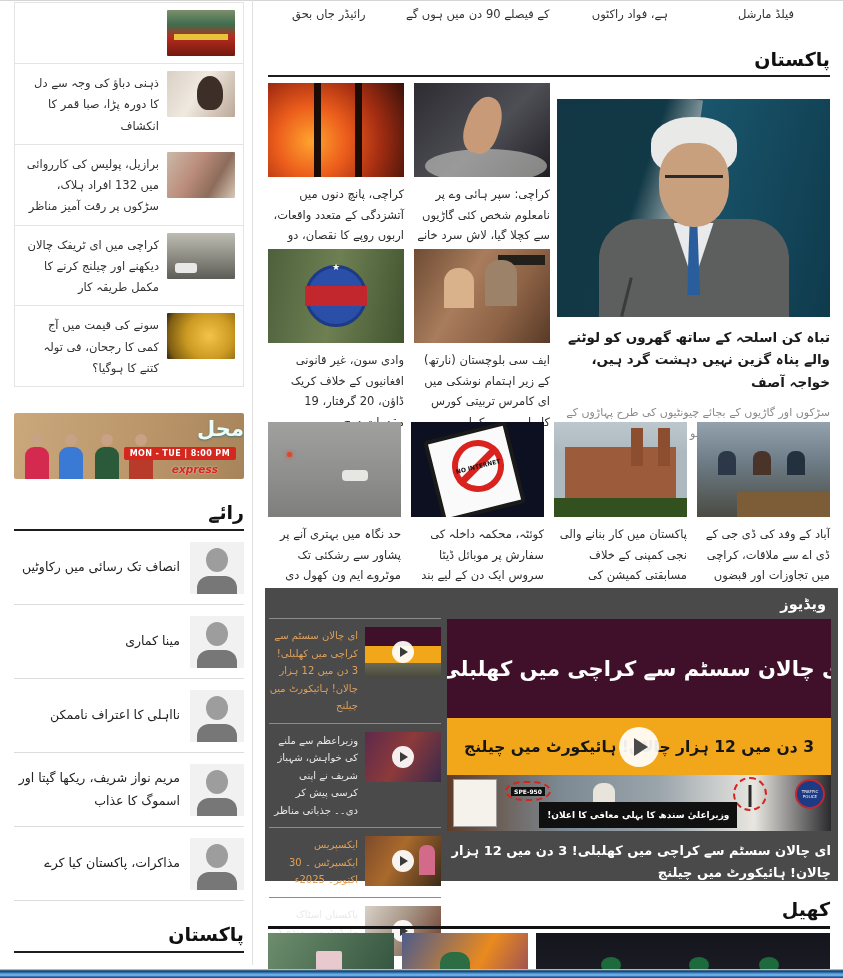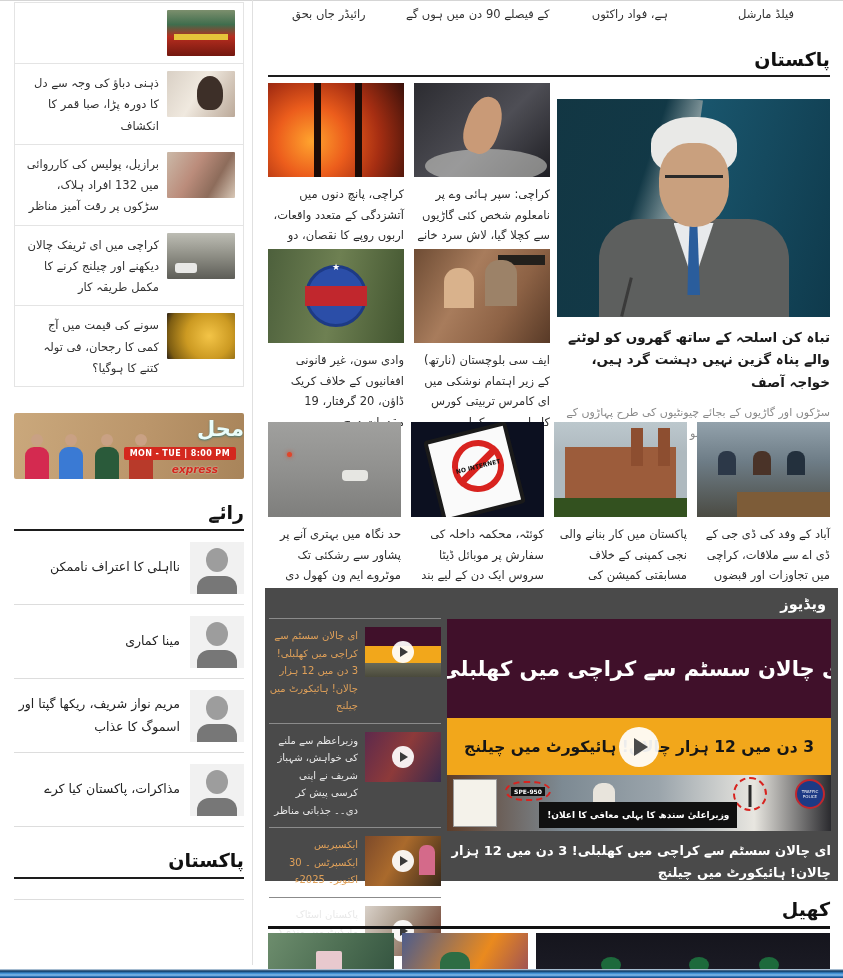--- a/index.html
+++ b/index.html
@@ -219,28 +219,35 @@
       <div class="ad-channel">express</div>
     </div>
 
     <div class="sec-head">رائے</div>
     <div>
       <div class="op-item">
         <div class="op-photo">
             <div class="head"></div>
             <div class="shoulders"></div>
           </div>
-        <div class="txt">نااہلی کا اعتراف ناممکن</div>
+        <div class="txt">انصاف تک رسائی میں رکاوٹیں</div>
       </div>
       <div class="op-item">
         <div class="op-photo">
             <div class="head"></div>
             <div class="shoulders"></div>
           </div>
         <div class="txt">مینا کماری</div>
+      </div>
+      <div class="op-item">
+        <div class="op-photo">
+            <div class="head"></div>
+            <div class="shoulders"></div>
+          </div>
+        <div class="txt">نااہلی کا اعتراف ناممکن</div>
       </div>
       <div class="op-item">
         <div class="op-photo">
             <div class="head"></div>
             <div class="shoulders"></div>
           </div>
         <div class="txt">مریم نواز شریف، ریکھا گپتا اور اسموگ کا عذاب</div>
       </div>
       <div class="op-item">
         <div class="op-photo">

